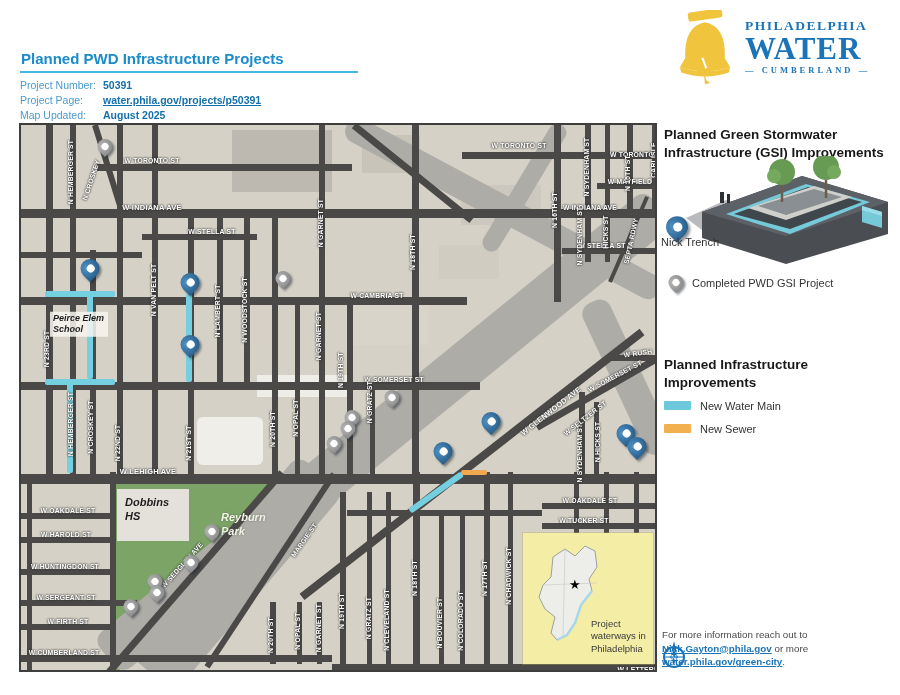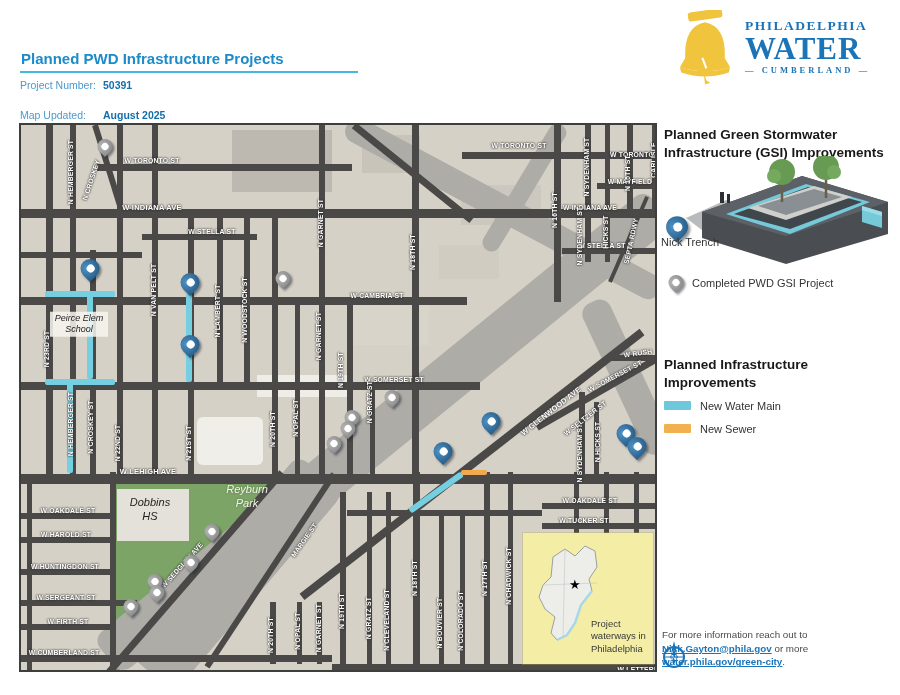--- a/index.html
+++ b/index.html
@@ -29,21 +29,21 @@
        text-shadow:0 0 2px rgba(40,40,40,.95),0 0 2px rgba(40,40,40,.9);letter-spacing:.2px;}
   .park{position:absolute;background:#7ba466;}
   .bld{position:absolute;}
   .pinw{position:absolute;width:0;height:0;filter:drop-shadow(2.5px 2.5px 1px rgba(25,35,45,.5));}
   .pinb{position:absolute;left:0;top:0;width:19px;height:19px;border-radius:50% 50% 50% 0;
         transform:translate(-50%,-100%) rotate(-45deg);transform-origin:50% 50%;
         background:radial-gradient(circle at 38% 35%,#4e92c4,#1e4f79);}
   .pinb::after{content:'';position:absolute;left:5.5px;top:5.5px;width:8px;height:8px;border-radius:50%;background:#fff;}
   .ping{width:15px;height:15px;background:radial-gradient(circle at 38% 35%,#b9b9b9,#7e7e7e);}
   .ping::after{left:4.2px;top:4.2px;width:6.5px;height:6.5px;}
-  .place{position:absolute;font-style:italic;font-weight:normal;color:#1e1e1e;text-align:center;line-height:1.25;transform:translate(-50%,-50%);}
+  .place{position:absolute;font-style:italic;font-weight:bold;color:#1e1e1e;text-align:left;line-height:1.25;transform:translate(-50%,-50%);}
   .place.bg{background:rgba(248,246,240,.85);padding:1px 3px;}
   .place.light{color:#f3f3ea;text-shadow:0 0 2px rgba(60,80,50,.6);}
   #inset{position:absolute;left:502px;top:408px;width:130px;height:131px;background:#f3eda6;box-shadow:0 0 0 1px rgba(180,170,90,.35);}
   .inset-cap{position:absolute;left:68px;top:85px;width:58px;font-size:9.5px;color:#3a3a3a;line-height:1.3;}
   .inset-star{position:absolute;left:46px;top:44px;font-size:13px;color:#000;}
   
   .sb-h{position:absolute;font-size:13.5px;font-weight:bold;color:#191919;line-height:1.3;}
   .sb-lbl{position:absolute;font-size:11px;color:#333;}
   .swatch{position:absolute;width:27px;height:9px;border-radius:1px;}
   .sb-par{position:absolute;left:662px;top:579px;width:236px;font-size:11px;color:#3a3a3a;line-height:1.32;text-align:justify;}
@@ -52,20 +52,24 @@
 </style>
 </head>
 <body>
 <div id="canvas">
 
 <div class="subtitle">Planned PWD Infrastructure Projects</div>
 <div class="subrule"></div>
 <div class="inforow" style="top:79px">
   <span>Project Number:</span>
   <b>50391</b>
+</div>
+<div class="inforow" style="top:94px">
+  <span>Project Page:</span>
+  <b class="u">water.phila.gov/projects/p50391</b>
 </div>
 <div class="inforow" style="top:109px">
   <span>Map Updated:</span>
   <b>August 2025</b>
 </div>
 
 <div class="logo">
   <svg width="66" height="80" viewBox="0 0 50 60">
     <rect x="12" y="0" width="26" height="7" rx="2" fill="#f0c43c" transform="rotate(-8 25 3)"></rect>
     <path d="M10,36 Q9,12 25,9 Q41,12 40,36 L44,43 Q25,49 6,43 Z" fill="#f0c43c"></path>
@@ -229,21 +233,21 @@
         <div class="lbl" style="left: 320px; top: 486px; transform: translate(-50%, -50%) rotate(-90deg);">N 19TH ST</div>
         <div class="lbl" style="left: 347px; top: 493px; transform: translate(-50%, -50%) rotate(-90deg);">N GRATZ ST</div>
         <div class="lbl" style="left: 365px; top: 495px; transform: translate(-50%, -50%) rotate(-90deg);">N CLEVELAND ST</div>
         <div class="lbl" style="left: 393px; top: 453px; transform: translate(-50%, -50%) rotate(-90deg);">N 18TH ST</div>
         <div class="lbl" style="left: 418px; top: 498px; transform: translate(-50%, -50%) rotate(-90deg);">N BOUVIER ST</div>
         <div class="lbl" style="left: 439px; top: 496px; transform: translate(-50%, -50%) rotate(-90deg);">N COLORADO ST</div>
         <div class="lbl" style="left: 463px; top: 453px; transform: translate(-50%, -50%) rotate(-90deg);">N 17TH ST</div>
         <div class="lbl" style="left: 487px; top: 451px; transform: translate(-50%, -50%) rotate(-90deg);">N CHADWICK ST</div>
         <div class="place bg" style="left: 58px; top: 199px; width: 52px; font-size: 9px;">Peirce Elem School</div>
         <div class="place" style="left: 129px; top: 385px; width: 50px; font-size: 11px;">Dobbins HS</div>
-        <div class="place light" style="left: 226px; top: 372px; width: 52px; font-size: 11px;">Reyburn Park</div>
+        <div class="place light" style="left: 226px; top: 400px; width: 52px; font-size: 11px;">Reyburn Park</div>
         <div class="pinw" style="left: 84px; top: 29px;">
           <span class="pinb ping"></span>
         </div>
         <div class="pinw" style="left: 262px; top: 161px;">
           <span class="pinb ping"></span>
         </div>
         <div class="pinw" style="left: 371px; top: 280px;">
           <span class="pinb ping"></span>
         </div>
         <div class="pinw" style="left: 331px; top: 300px;">

